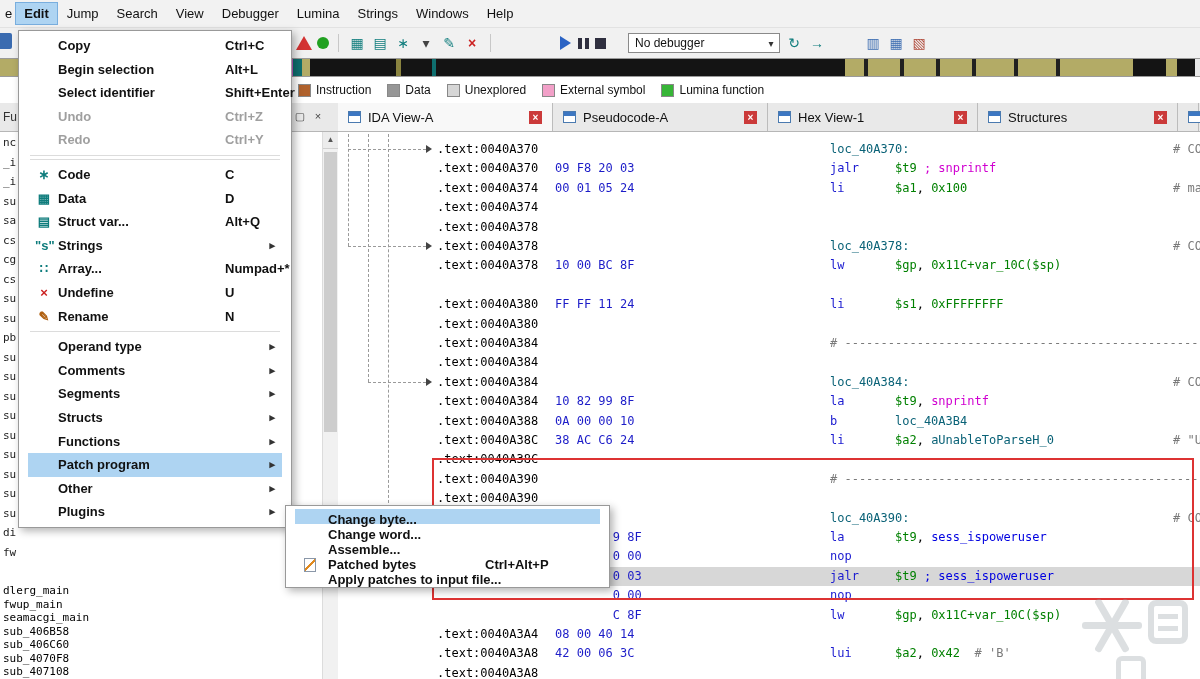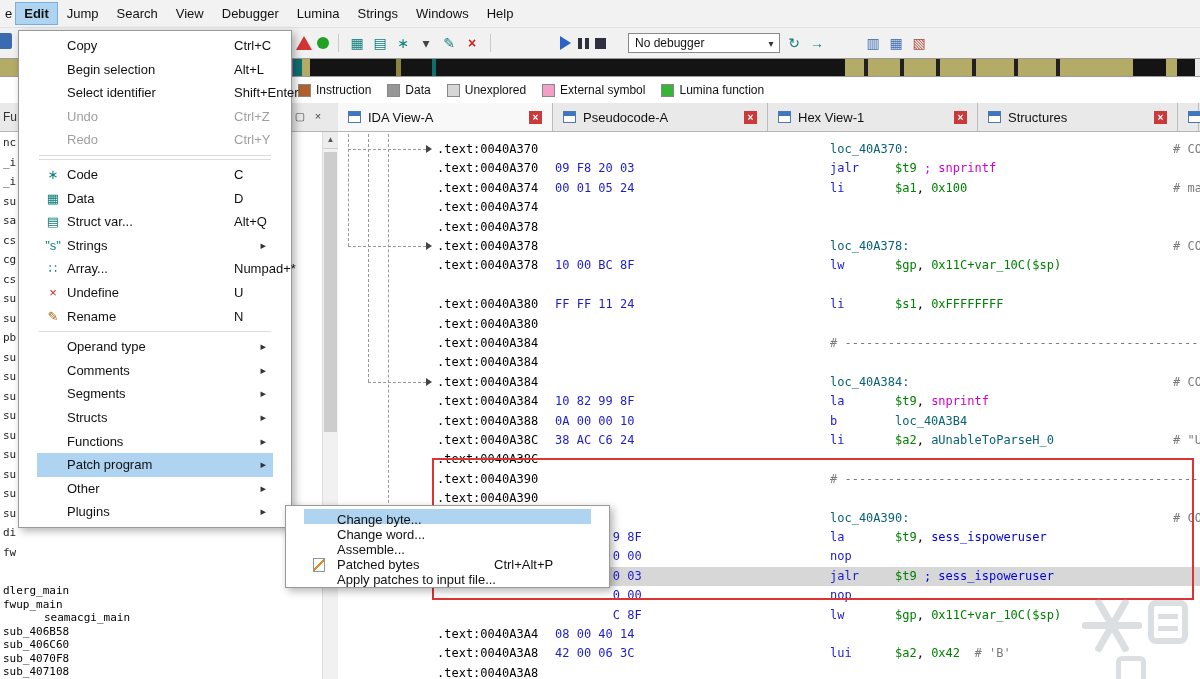--- a/index.html
+++ b/index.html
@@ -71,21 +71,21 @@
   .rcm{position:absolute;left:736px;white-space:pre;}
   .mn{color:var(--mnem);display:inline-block;width:65px;}
   .tk-g{color:var(--green);} .tk-m{color:var(--magenta);} .tk-d{color:var(--dummy);}
   .tk-n{color:var(--namec);} .tk-s{color:var(--dummy);} .tk-p{color:#000;} .tk-c{color:var(--comment);}
   .dashV{position:absolute;width:0;border-left:1px dashed #9a9a9a;}
   .dashH{position:absolute;height:0;border-top:1px dashed #9a9a9a;}
   .ahead{position:absolute;width:0;height:0;border-left:6px solid #444;border-top:4px solid transparent;border-bottom:4px solid transparent;}
   
   #redbox{position:absolute;left:432px;top:458px;width:758px;height:138px;border:2px solid var(--redbox);z-index:5;}
   
-  .popup{position:absolute;background:#fff;border:1px solid #999;box-shadow:3px 3px 8px rgba(0,0,0,.3);padding:3px 18px;font-size:13px;box-sizing:border-box;}
+  .popup{position:absolute;background:#fff;border:1px solid #999;box-shadow:3px 3px 8px rgba(0,0,0,.3);padding:3px 9px;font-size:13px;box-sizing:border-box;font-weight:bold;}
   #editmenu{left:18px;top:30px;width:274px;z-index:20;}
   #submenu{left:285px;top:505px;width:325px;z-index:21;}
   .menuitem{position:relative;height:23.6px;line-height:23.6px;}
   #submenu .menuitem{height:15px;line-height:22.5px;}
   .micon{position:absolute;left:7px;top:0;width:18px;text-align:center;font-size:13px;}
   #submenu .micon{left:9px;}
   .mpage{width:12px;height:14px;border:1px solid #8a97a8;top:4px;box-sizing:border-box;
          background:linear-gradient(135deg,#fff 42%,#e08a20 42%,#e08a20 58%,#fff 58%);}
   .mlabel{position:absolute;left:30px;}
   #submenu .mlabel{left:33px;}
@@ -231,21 +231,21 @@
       <span class="ffrag" style="top: 277px;">su</span>
       <span class="ffrag" style="top: 296.5px;">su</span>
       <span class="ffrag" style="top: 316px;">su</span>
       <span class="ffrag" style="top: 335.5px;">su</span>
       <span class="ffrag" style="top: 355px;">su</span>
       <span class="ffrag" style="top: 374.5px;">su</span>
       <span class="ffrag" style="top: 394px;">di</span>
       <span class="ffrag" style="top: 413.5px;">fw</span>
       <span class="fname" style="top: 452px;">dlerg_main</span>
       <span class="fname" style="top: 465.5px;">fwup_main</span>
-      <span class="fname" style="top: 479px; margin-left: 41px;">seamacgi_main</span>
+      <span class="fname" style="top: 479px;">seamacgi_main</span>
       <span class="fname" style="top: 492.5px;">sub_406B58</span>
       <span class="fname" style="top: 506px;">sub_406C60</span>
       <span class="fname" style="top: 519.5px;">sub_4070F8</span>
       <span class="fname" style="top: 533px;">sub_407108</span>
     </div>
   <div id="fscroll">
     <div class="sbtn">▲</div>
     <div id="sthumb"></div>
   </div>
 

